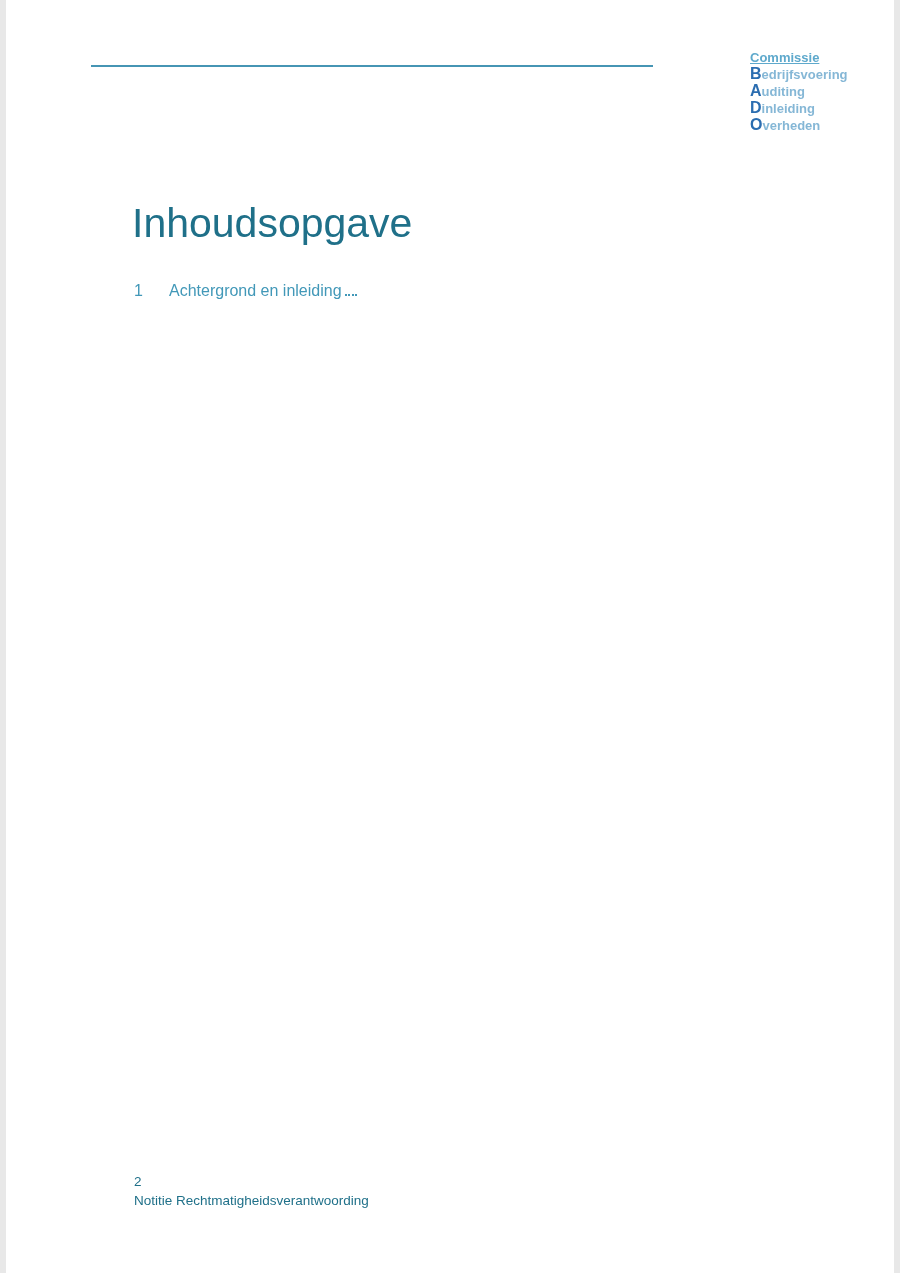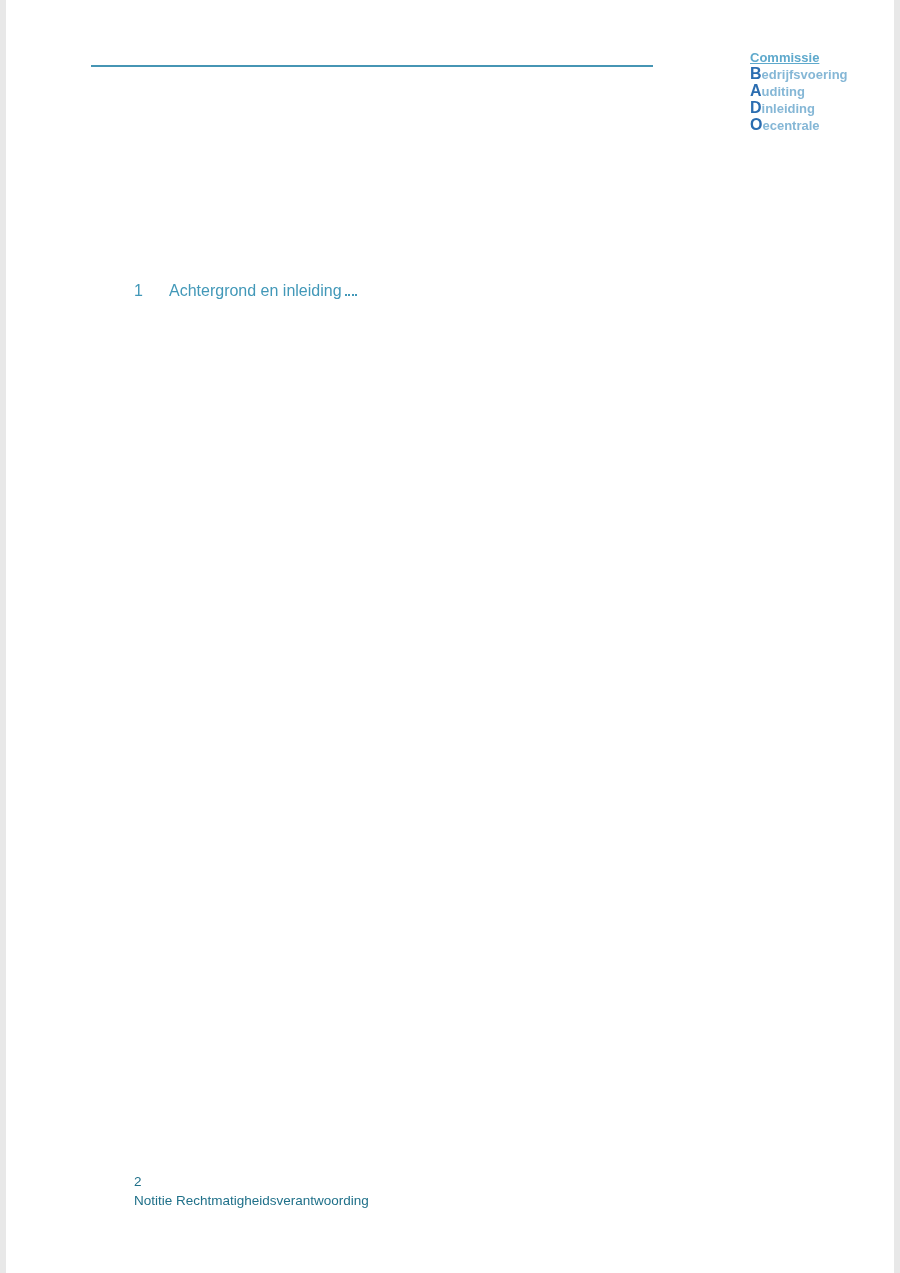--- a/index.html
+++ b/index.html
@@ -85,23 +85,24 @@
   <div class="header-rule"></div>
 
   <div class="logo">
     <div>
       <span class="logo-title">Commissie</span>
     </div>
 
   <div><span class="logo-initial">B</span><span>edrijfsvoering</span></div>
       <div><span class="logo-initial">A</span><span>uditing</span></div>
       <div><span class="logo-initial">D</span><span>inleiding</span></div>
-      <div><span class="logo-initial">O</span><span>ecentrale</span></div>
+      <div><span class="logo-initial">O</span><span>verheden</span></div>
     </div>
 
+  <h1 class="doc-title">Inhoudsopgave</h1>
 
   <div class="toc">
 
   <div class="row chapter">
         <span class="num">1</span>
         <span class="label">Achtergrond en inleiding</span>
         <span class="leader"></span>
         <span class="page">4</span>
       </div>
     </div>

